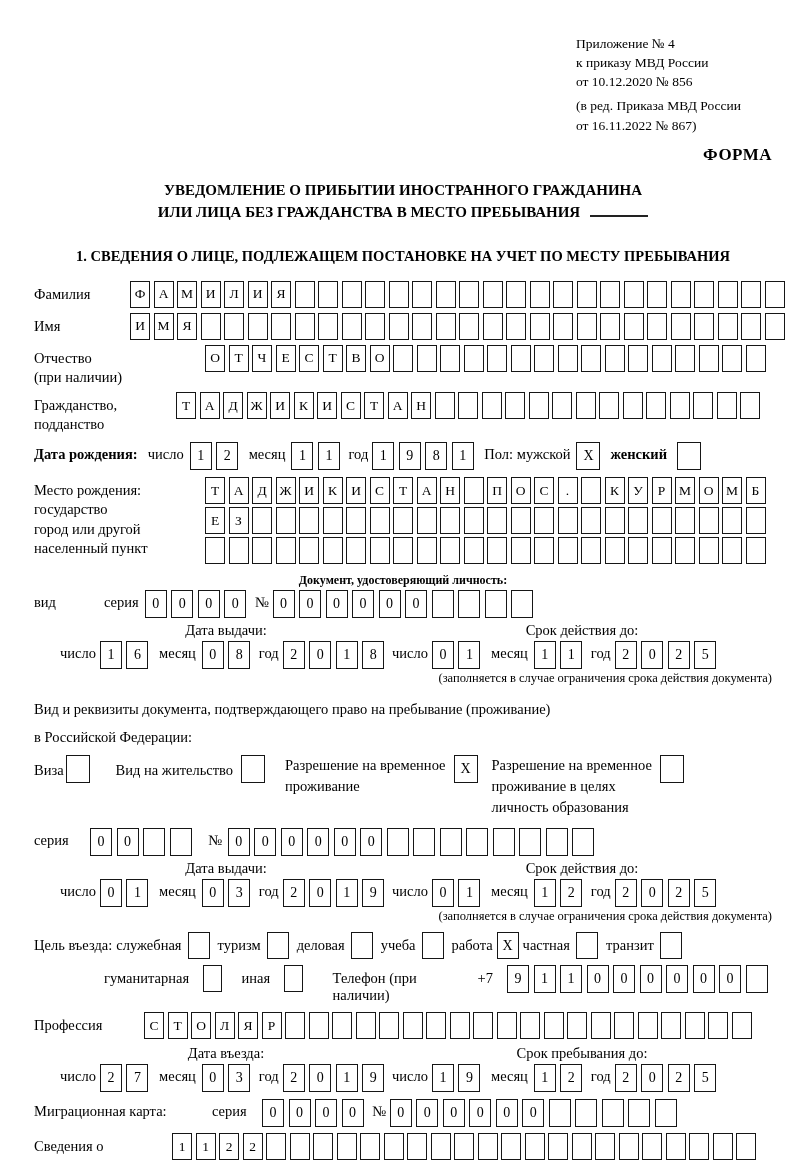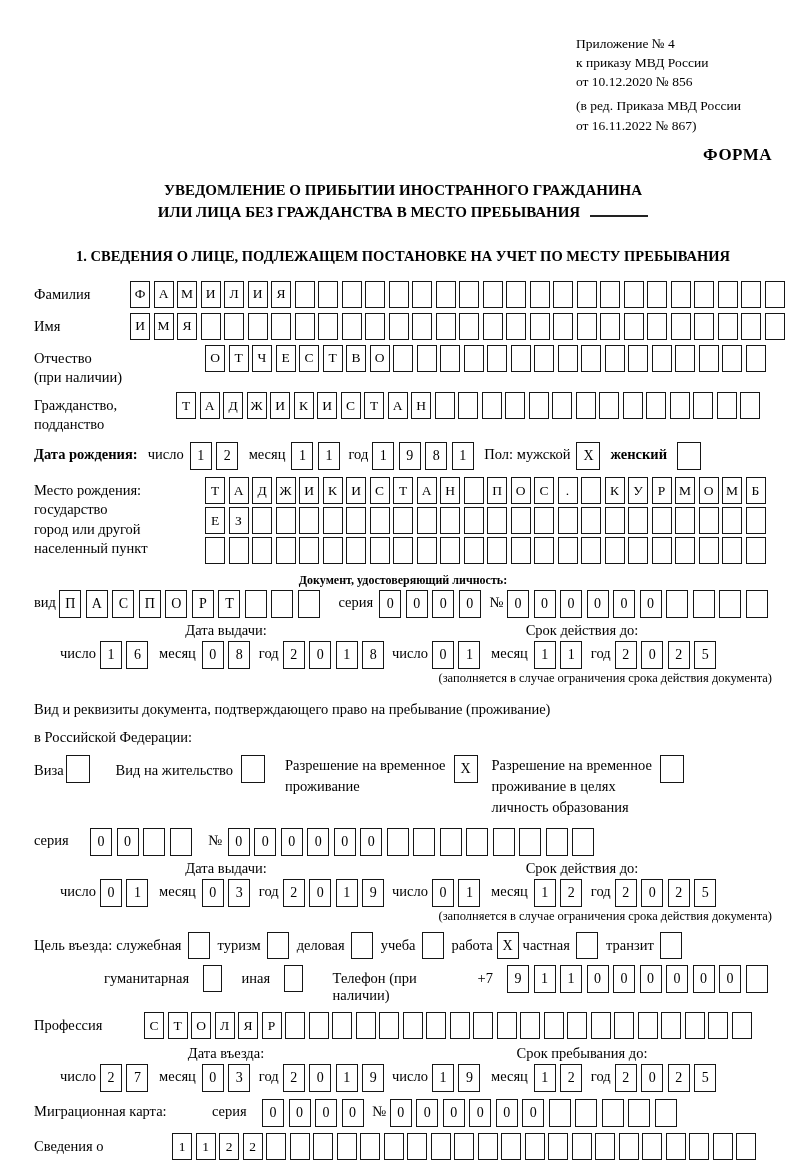--- a/index.html
+++ b/index.html
@@ -132,21 +132,20 @@
       <span class="cells"><span class="cell">Т</span><span class="cell">А</span><span class="cell">Д</span><span class="cell">Ж</span><span class="cell">И</span><span class="cell">К</span><span class="cell">И</span><span class="cell">С</span><span class="cell">Т</span><span class="cell">А</span><span class="cell">Н</span><span class="cell"></span><span class="cell">П</span><span class="cell">О</span><span class="cell">С</span><span class="cell">.</span><span class="cell"></span><span class="cell">К</span><span class="cell">У</span><span class="cell">Р</span><span class="cell">М</span><span class="cell">О</span><span class="cell">М</span><span class="cell">Б</span></span>
       <span class="cells"><span class="cell">Е</span><span class="cell">З</span><span class="cell"></span><span class="cell"></span><span class="cell"></span><span class="cell"></span><span class="cell"></span><span class="cell"></span><span class="cell"></span><span class="cell"></span><span class="cell"></span><span class="cell"></span><span class="cell"></span><span class="cell"></span><span class="cell"></span><span class="cell"></span><span class="cell"></span><span class="cell"></span><span class="cell"></span><span class="cell"></span><span class="cell"></span><span class="cell"></span><span class="cell"></span><span class="cell"></span></span>
       <span class="cells"><span class="cell"></span><span class="cell"></span><span class="cell"></span><span class="cell"></span><span class="cell"></span><span class="cell"></span><span class="cell"></span><span class="cell"></span><span class="cell"></span><span class="cell"></span><span class="cell"></span><span class="cell"></span><span class="cell"></span><span class="cell"></span><span class="cell"></span><span class="cell"></span><span class="cell"></span><span class="cell"></span><span class="cell"></span><span class="cell"></span><span class="cell"></span><span class="cell"></span><span class="cell"></span><span class="cell"></span></span>
     </span>
   </div>
 
   <div class="doc-title">Документ, удостоверяющий личность:</div>
 
   <div class="inline-row" style="margin-top:2px;">
     <span class="lbl" style="width:70px;">вид</span>
-    <span class="cells" style="margin-right:14px;"><span class="cell dcell">П</span><span class="cell dcell">А</span><span class="cell dcell">С</span><span class="cell dcell">П</span><span class="cell dcell">О</span><span class="cell dcell">Р</span><span class="cell dcell">Т</span><span class="cell dcell"></span><span class="cell dcell"></span><span class="cell dcell"></span></span>
     <span class="lbl mr6">серия</span>
     <span class="cells mr4"><span class="cell dcell">0</span><span class="cell dcell">0</span><span class="cell dcell">0</span><span class="cell dcell">0</span></span>
     <span class="lbl mr4">№</span>
     <span class="cells"><span class="cell dcell">0</span><span class="cell dcell">0</span><span class="cell dcell">0</span><span class="cell dcell">0</span><span class="cell dcell">0</span><span class="cell dcell">0</span><span class="cell dcell"></span><span class="cell dcell"></span><span class="cell dcell"></span><span class="cell dcell"></span></span>
   </div>
 
   <div class="dates">
     <div class="dgroup-left">
       <div class="dtitle">Дата выдачи:</div>
       <div class="dline">

